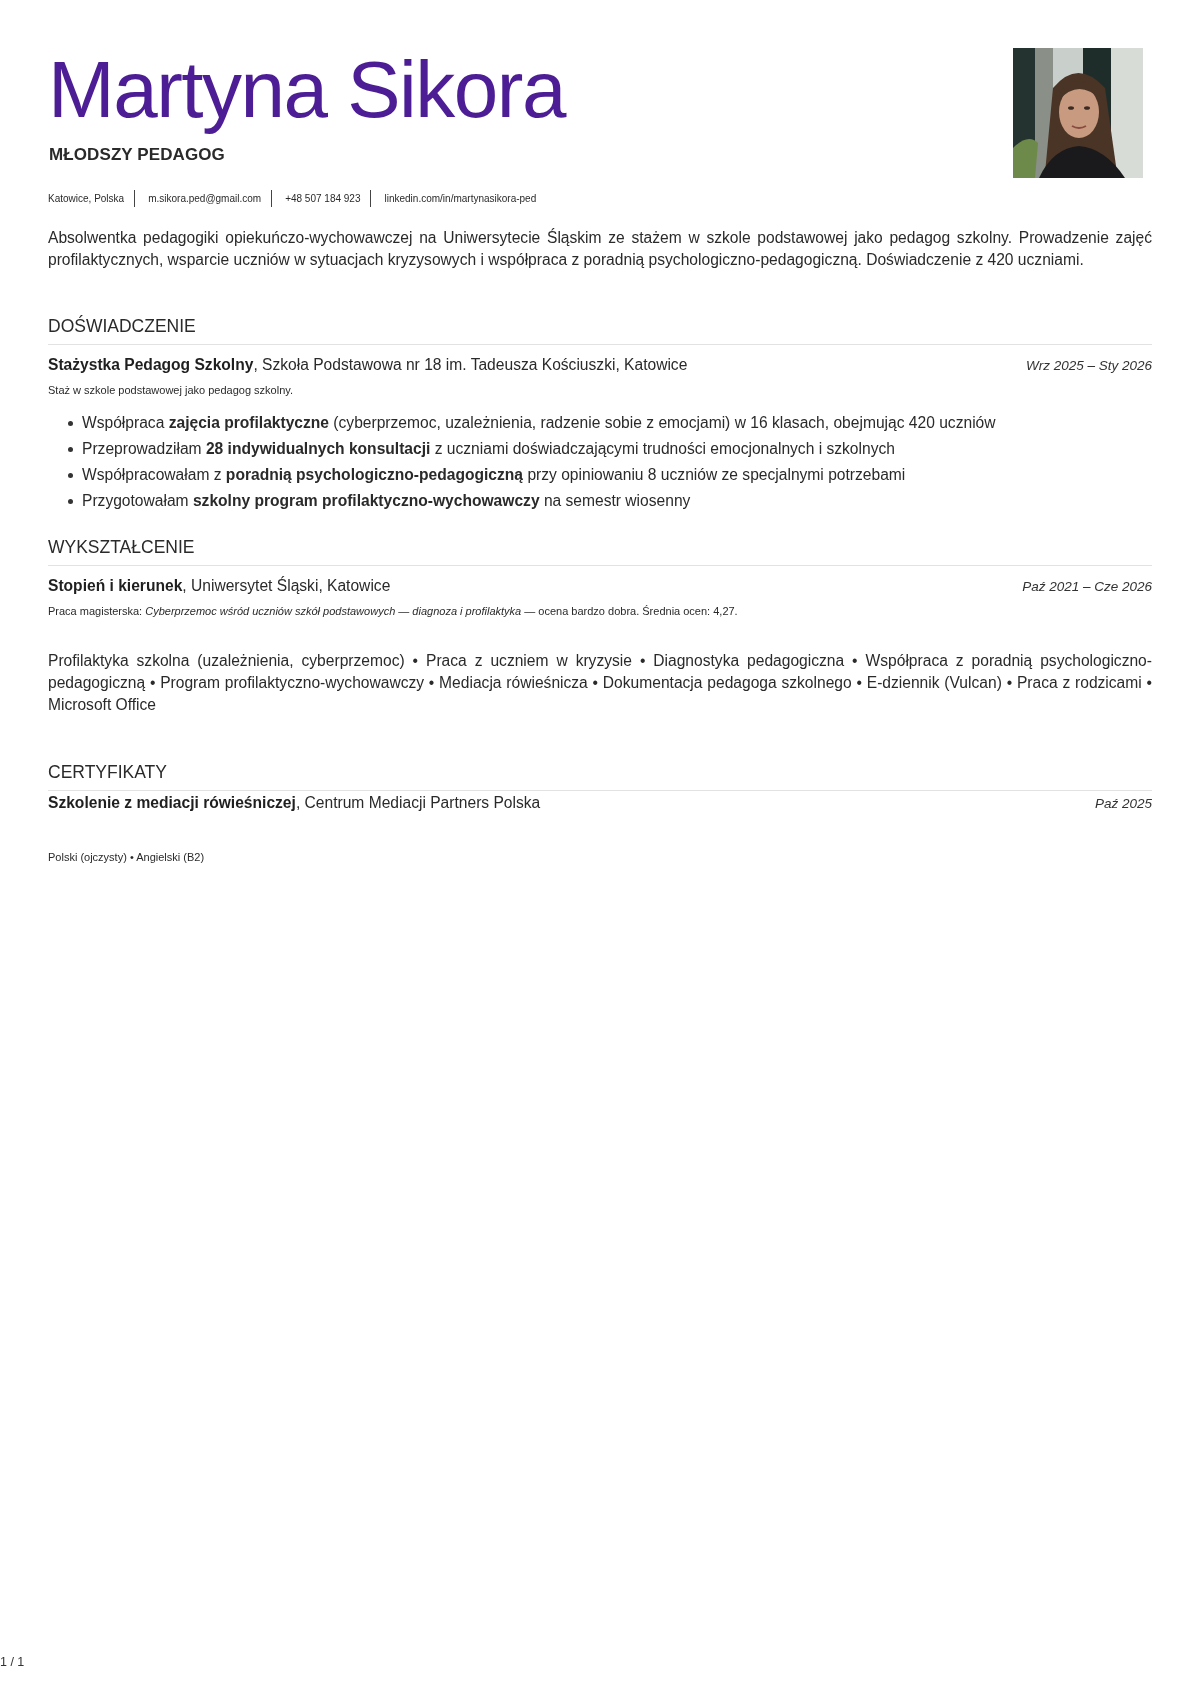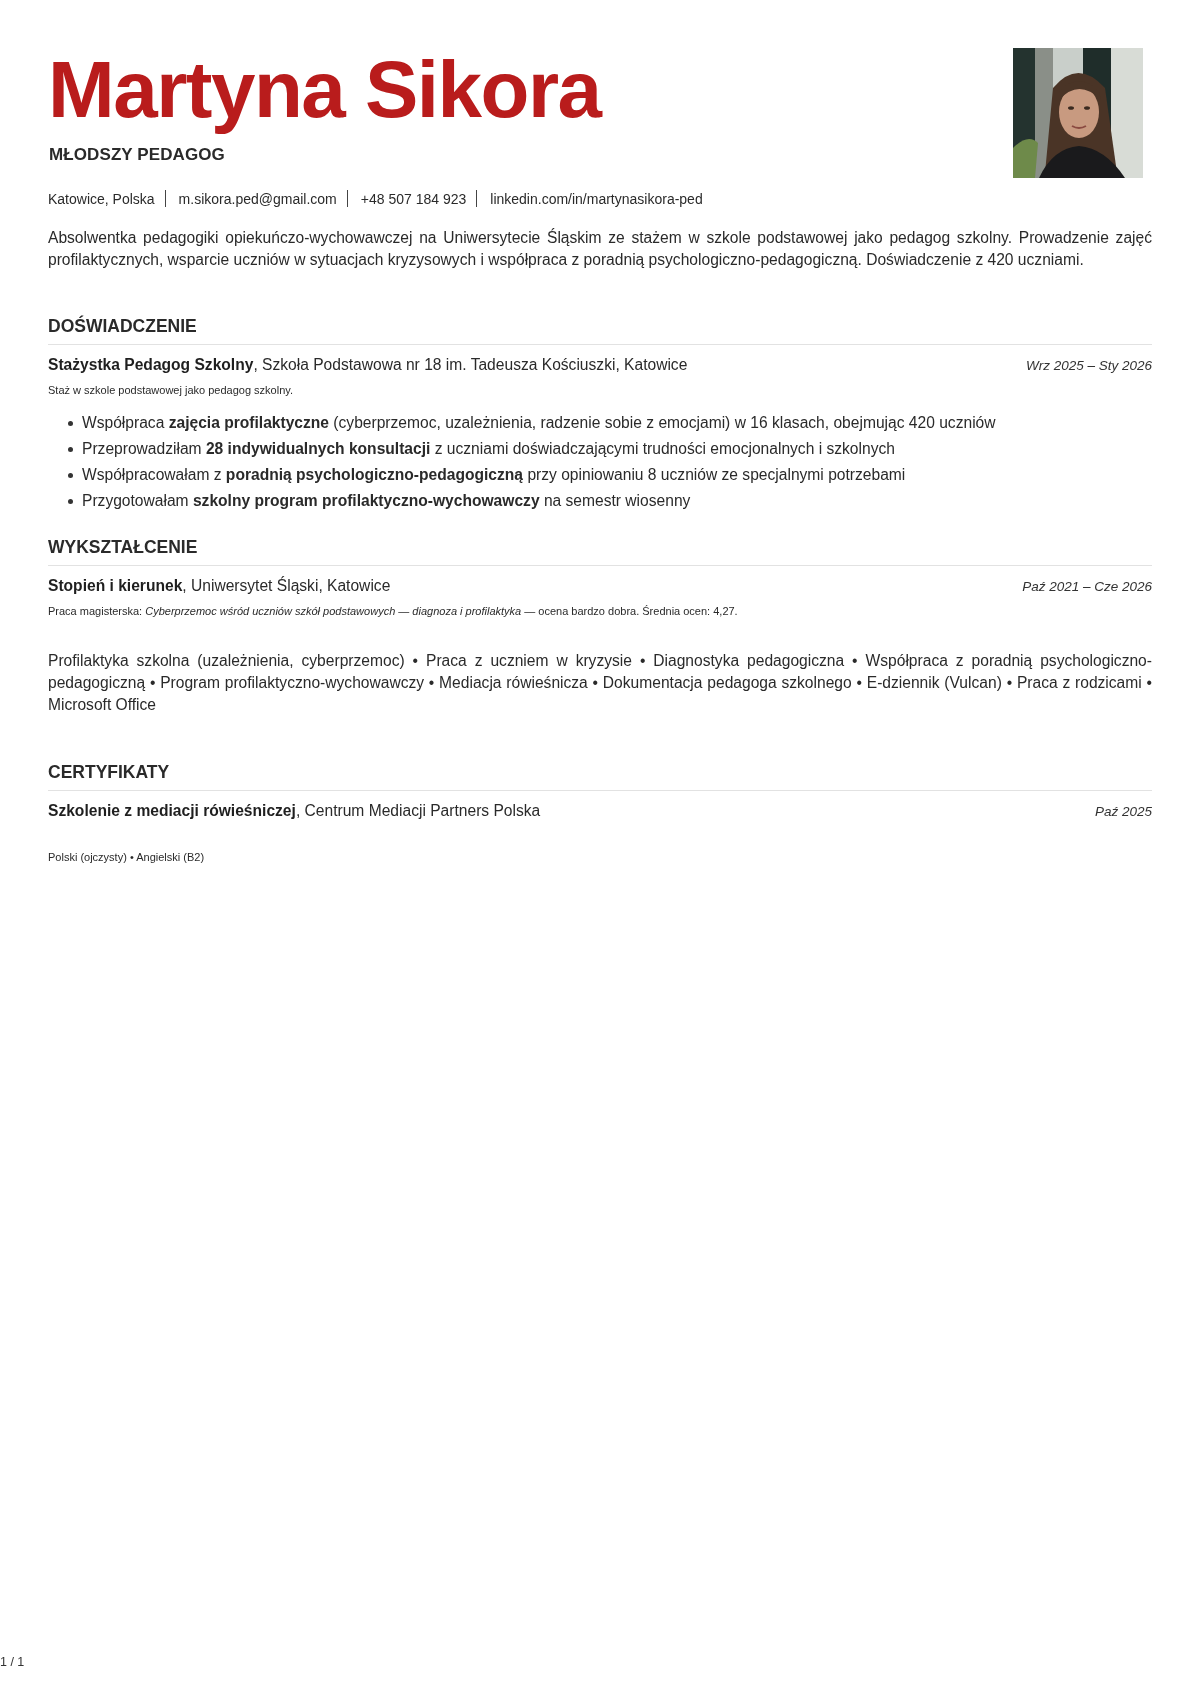--- a/index.html
+++ b/index.html
@@ -1,30 +1,30 @@
 <!DOCTYPE html>
 <html><head>
 <meta charset="utf-8">
 <style>
   html, body { margin: 0; padding: 0; background: #ffffff; }
   body { width: 1190px; height: 1683px; position: relative; overflow: hidden;
          font-family: "Liberation Sans", "DejaVu Sans", sans-serif; color: #222; }
   .page { position: absolute; left: 48px; top: 0; width: 1104px; }
-  .name { position: absolute; left: 0; top: 50px; font-size: 80px; font-weight: 700;
-          letter-spacing: -1.5px; color: #b91c1c; line-height: 1; margin: 0; white-space: nowrap; text-align: right; }
+  .name { position: absolute; left: 0; top: 50px; font-size: 80px; font-weight: 400;
+          letter-spacing: -1.5px; color: #4c1d95; line-height: 1; margin: 0; white-space: nowrap; text-align: right; }
   .title { position: absolute; left: 1px; top: 145px; font-size: 17px; font-weight: 700;
            color: #2a2a2a; letter-spacing: 0.1px; }
-  .contact { position: absolute; left: 0; top: 190px; font-size: 14px; color: #2a2a2a;
+  .contact { position: absolute; left: 0; top: 190px; font-size: 10px; color: #2a2a2a;
              display: flex; align-items: center; white-space: nowrap; }
   .contact .sep { display: inline-block; width: 1px; height: 17px; background: #444; margin: 0 13px 0 10px; }
   .photo { position: absolute; left: 965px; top: 48px; width: 130px; height: 130px; overflow: hidden; }
   .summary { position: absolute; left: 0; top: 227px; width: 1104px; font-size: 15.6px;
              line-height: 22px; color: #2a2a2a; text-align: justify; }
   .section { position: absolute; left: 0; width: 1104px; }
-  .sec-head { font-size: 17.5px; font-weight: 700; color: #2a2a2a; height: 24px; line-height: 24px;
+  .sec-head { font-size: 17.5px; font-weight: 400; color: #2a2a2a; height: 24px; line-height: 24px;
               padding-bottom: 6px; border-bottom: 1.5px solid #e2e2e2; }
   .row { display: flex; justify-content: space-between; align-items: baseline;
          font-size: 15.6px; color: #2a2a2a; line-height: 24px; }
   .row b { color: #1f1f1f; }
   .date { font-style: italic; font-size: 13.5px; color: #333; white-space: nowrap; }
   .line { font-size: 11px; line-height: 24px; color: #2a2a2a; }
   ul.bullets { list-style: none; padding: 0; margin: 8px 0 0 0; }
   ul.bullets li { position: relative; padding-left: 34px; font-size: 15.6px; line-height: 26px; color: #2a2a2a; }
   ul.bullets li::before { content: ""; position: absolute; left: 20px; top: 11px; width: 5px; height: 5px;
                           border-radius: 50%; background: #333; }
@@ -94,21 +94,21 @@
     </div>
     <div class="line"><span>Praca magisterska: </span><i>Cyberprzemoc wśród uczniów szkół podstawowych — diagnoza i profilaktyka</i><span> — ocena bardzo dobra. Średnia ocen: 4,27.</span></div>
   </div>
 
   <div class="section" style="top:644px;">
     <div class="skills">Profilaktyka szkolna (uzależnienia, cyberprzemoc) • Praca z uczniem w kryzysie • Diagnostyka pedagogiczna • Współpraca z poradnią psychologiczno-pedagogiczną • Program profilaktyczno-wychowawczy • Mediacja rówieśnicza • Dokumentacja pedagoga szkolnego • E-dziennik (Vulcan) • Praca z rodzicami • Microsoft Office</div>
   </div>
 
   <div class="section" style="top:760px;">
     <div class="sec-head">CERTYFIKATY</div>
-    <div class="row" style="margin-top:8px;">
+    <div class="row" style="margin-top:0;">
       <span><b>Szkolenie z mediacji rówieśniczej</b><span>, Centrum Mediacji Partners Polska</span></span>
       <span class="date">Paź 2025</span>
     </div>
   </div>
 
   <div class="section" style="top:837px;">
     <div class="line" style="margin-top:8px;">Polski (ojczysty) • Angielski (B2)</div>
   </div>
 </div>
 

